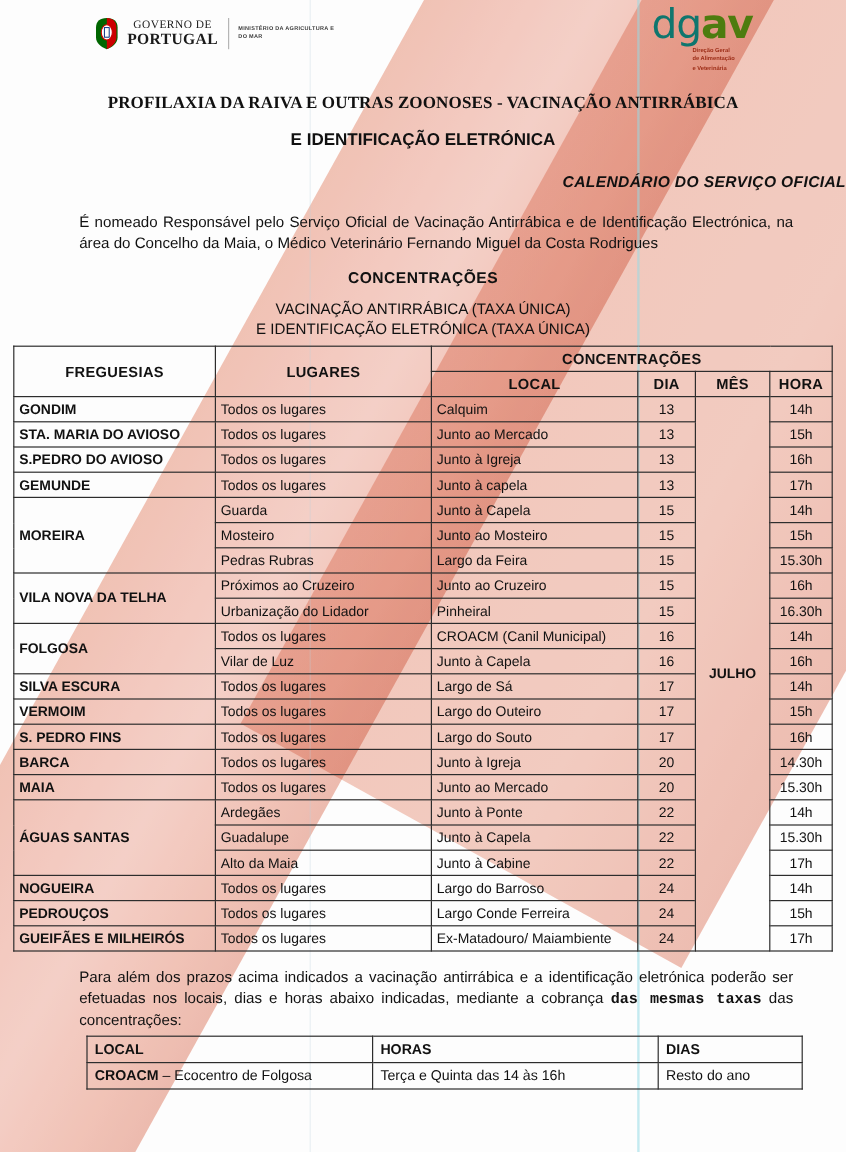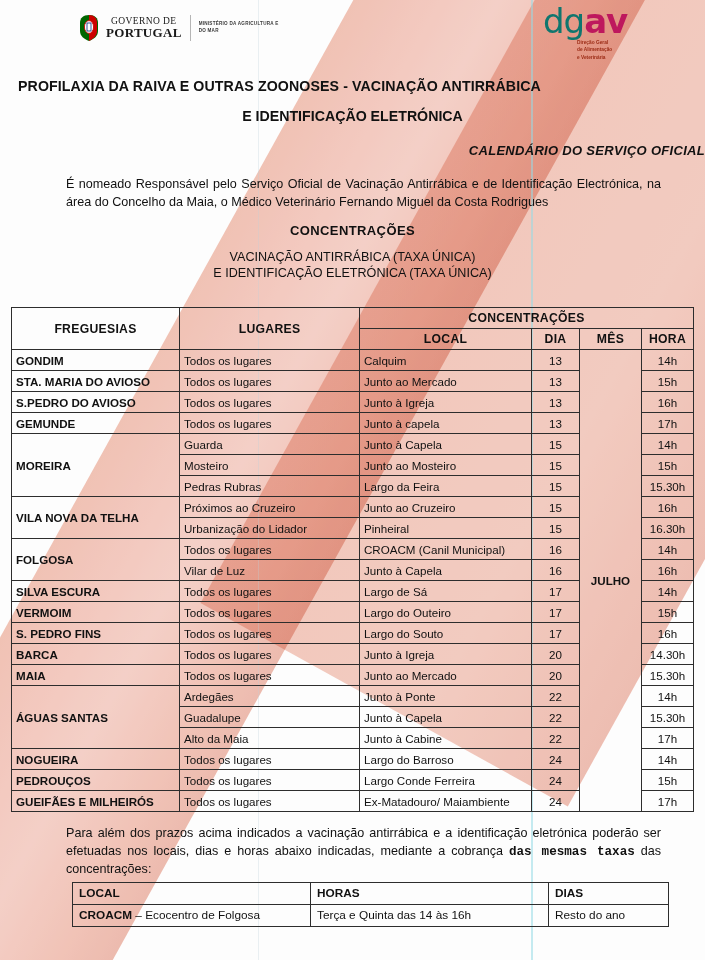--- a/index.html
+++ b/index.html
@@ -135,45 +135,46 @@
     text-align: left;
     width: 100px;
   }
   .dgav-mark {
     font-family: "DejaVu Sans", sans-serif;
     font-size: 34px;
     line-height: 34px;
     letter-spacing: -1px;
   }
   .dgav-mark .dg { color: #0f766e; }
-  .dgav-mark .av { color: #be185d; font-weight: bold; }
+  .dgav-mark .av { color: #4d7c0f; font-weight: bold; }
   .dgav-sub {
     font-size: 4.8px;
     line-height: 1.55;
     font-weight: bold;
     color: #9c2c16;
     margin-top: 1px;
     margin-left: 34px;
   }
 
   
   .t-anexo {
     text-align: center;
     font-size: 18px;
     font-weight: bold;
     letter-spacing: 1.2px;
     margin-top: 10px;
   }
   .t-main {
-    text-align: left;
+    text-align: center;
     font-size: 14.2px;
     font-weight: bold;
     letter-spacing: 0.1px;
     margin-top: 18px;
     padding: 0 18px;
+    font-family: Liberation Serif, serif;
   }
   .t-sub {
     text-align: center;
     font-size: 14.2px;
     font-weight: bold;
     margin-top: 14px;
   }
   .t-cal {
     text-align: right;
     font-size: 13px;
@@ -200,21 +201,21 @@
     text-align: center;
     font-size: 12.6px;
     line-height: 16px;
     margin-top: 11px;
   }
 
   
   table.cal {
     border-collapse: collapse;
     width: 682px;
-    margin: 26px auto 0 auto;
+    margin: 6px auto 0 auto;
     table-layout: fixed;
   }
   table.cal td, table.cal th {
     border: 1px solid #2d2d2d;
     font-size: 11.6px;
     padding: 1px 4px;
     height: 18px;
     vertical-align: middle;
     background: transparent;
   }

